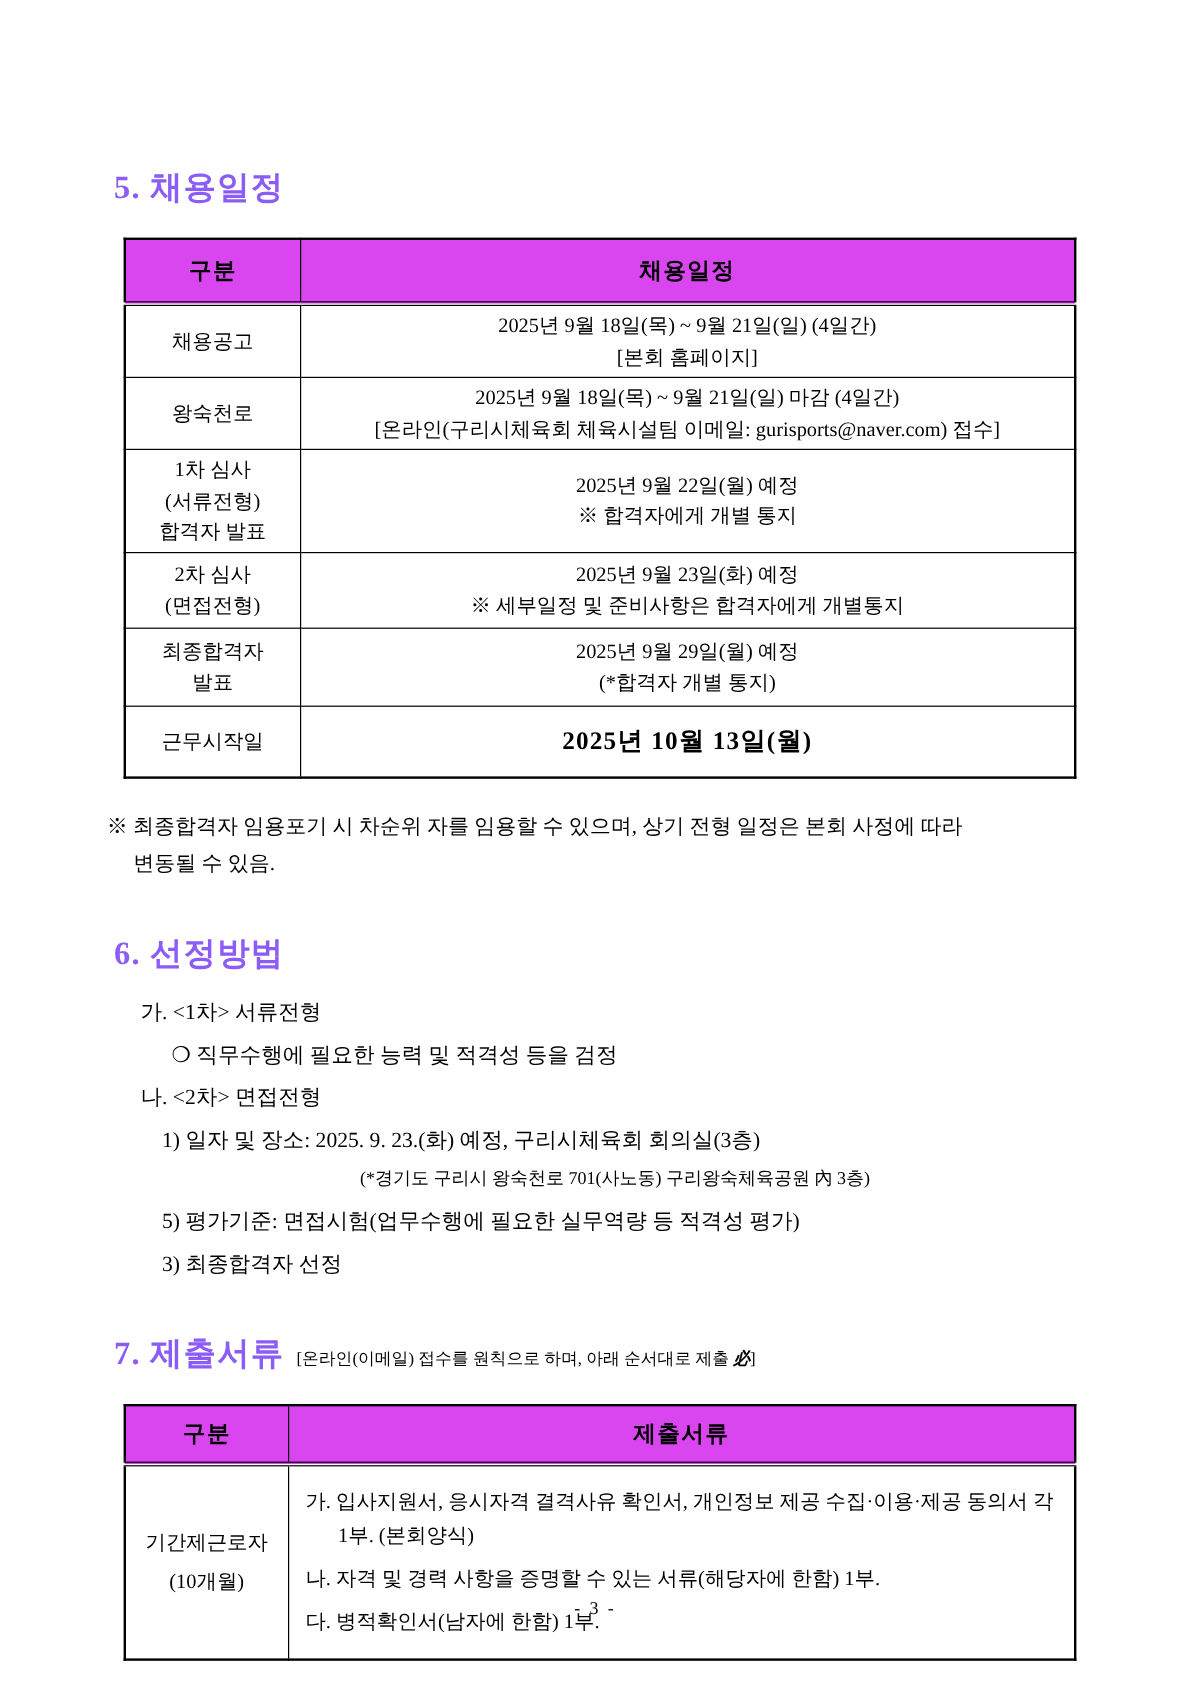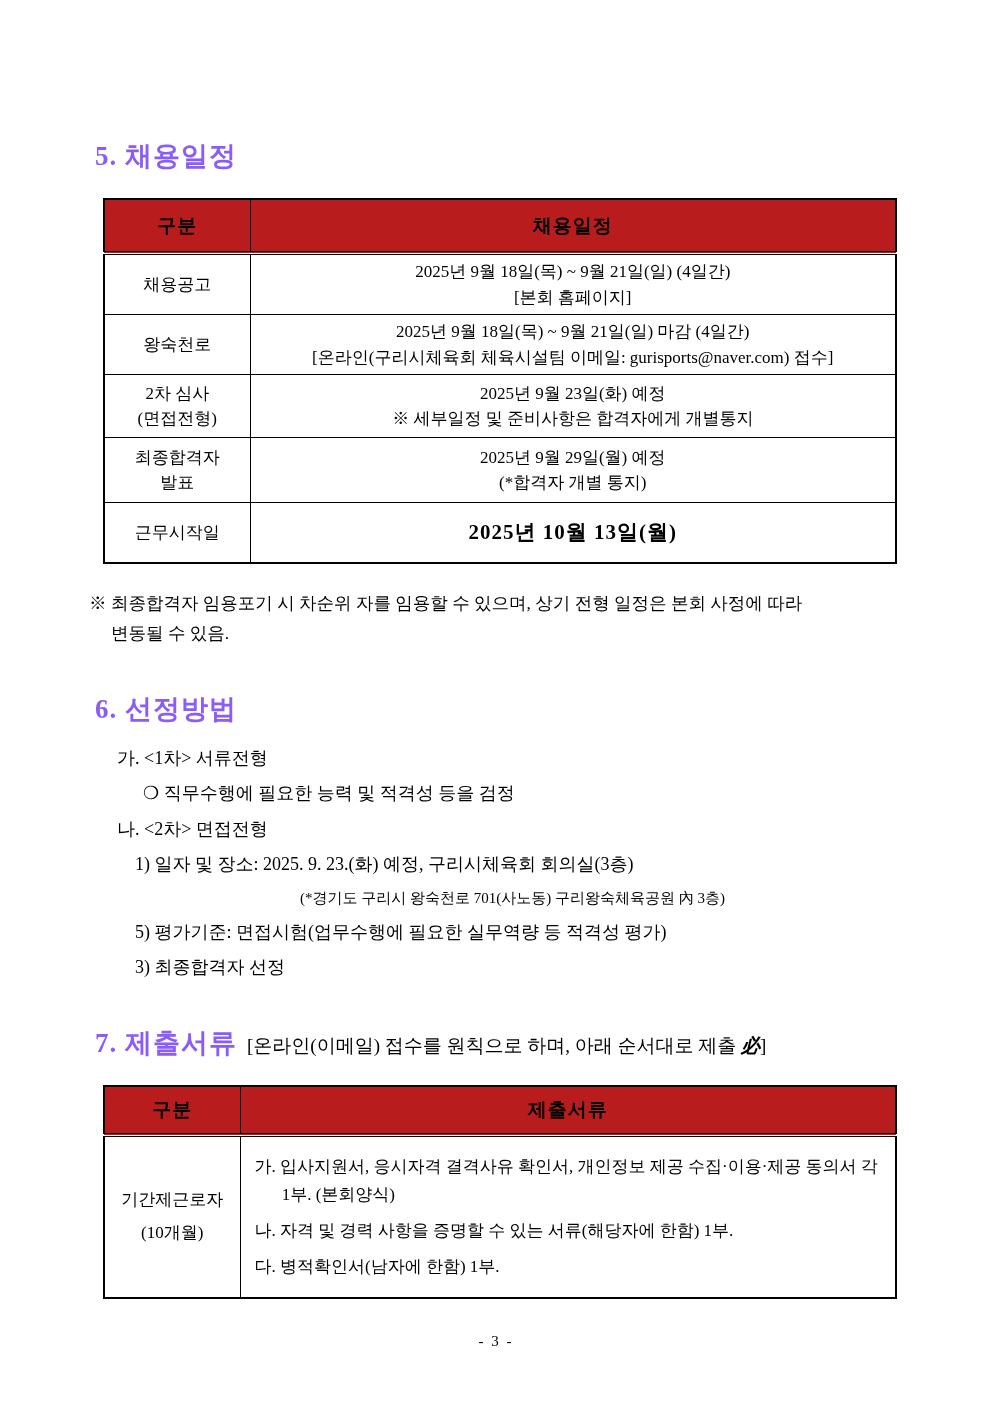--- a/index.html
+++ b/index.html
@@ -28,21 +28,21 @@
     margin: 24px 0 0 8px;
     table-layout: fixed;
   }
   table.doc-table th, table.doc-table td {
     border: 1px solid #000;
     vertical-align: middle;
     text-align: center;
   }
   table.doc-table { border: 2px solid #000; }
   table.doc-table thead th {
-    background: #b91c1c;
+    background: #d946ef;
     font-size: 19px;
     font-weight: bold;
     border-bottom: 4px double #000;
     letter-spacing: 1px;
   }
   #schedule-table col.c1 { width: 146px; }
   #schedule-table thead tr { height: 54px; }
   #schedule-table tbody td { font-size: 17px; line-height: 1.5; padding: 4px 6px; }
   #schedule-table tr.r1 { height: 58px; }
   #schedule-table tr.r2 { height: 58px; }
@@ -61,21 +61,21 @@
   
   .sec6-list { margin-top: 20px; font-size: 18px; }
   .sec6-list p { margin-top: 13px; line-height: 1.25; }
   .ind-ga { padding-left: 22px; }
   .ind-circle { padding-left: 48px; }
   .ind-num { padding-left: 40px; }
   .ind-addr { padding-left: 205px; font-size: 15px; }
   .gap-top { margin-top: 42px; }
   
   .sec7-head { margin-top: 46px; display: flex; align-items: baseline; }
-  .sec7-sub { font-size: 19px; font-weight: normal; letter-spacing: 0; margin-left: 10px; }
+  .sec7-sub { font-size: 14px; font-weight: normal; letter-spacing: 0; margin-left: 10px; }
   .sec7-sub .emph { font-weight: bold; font-style: italic; }
   
   #submit-table col.c1 { width: 136px; }
   #submit-table thead tr { height: 49px; }
   #submit-table tbody tr { height: 153px; }
   #submit-table td.label-cell { font-size: 17px; line-height: 1.9; }
   #submit-table td.content-cell {
     text-align: left;
     font-size: 17px;
     padding: 8px 10px 8px 14px;
@@ -125,20 +125,31 @@
           <div>[본회 홈페이지]</div>
         </td>
       </tr>
       <tr class="r2">
         <td>
           <div>왕숙천로</div>
         </td>
         <td>
           <div>2025년 9월 18일(목) ~ 9월 21일(일) 마감 (4일간)</div>
           <div>[온라인(구리시체육회 체육시설팀 이메일: gurisports@naver.com) 접수]</div>
+        </td>
+      </tr>
+      <tr class="r3">
+        <td>
+          <div>1차 심사</div>
+          <div>(서류전형)</div>
+          <div>합격자 발표</div>
+        </td>
+        <td>
+          <div>2025년 9월 22일(월) 예정</div>
+          <div>※ 합격자에게 개별 통지</div>
         </td>
       </tr>
       <tr class="r4">
         <td>
           <div>2차 심사</div>
           <div>(면접전형)</div>
         </td>
         <td>
           <div>2025년 9월 23일(화) 예정</div>
           <div>※ 세부일정 및 준비사항은 합격자에게 개별통지</div>

